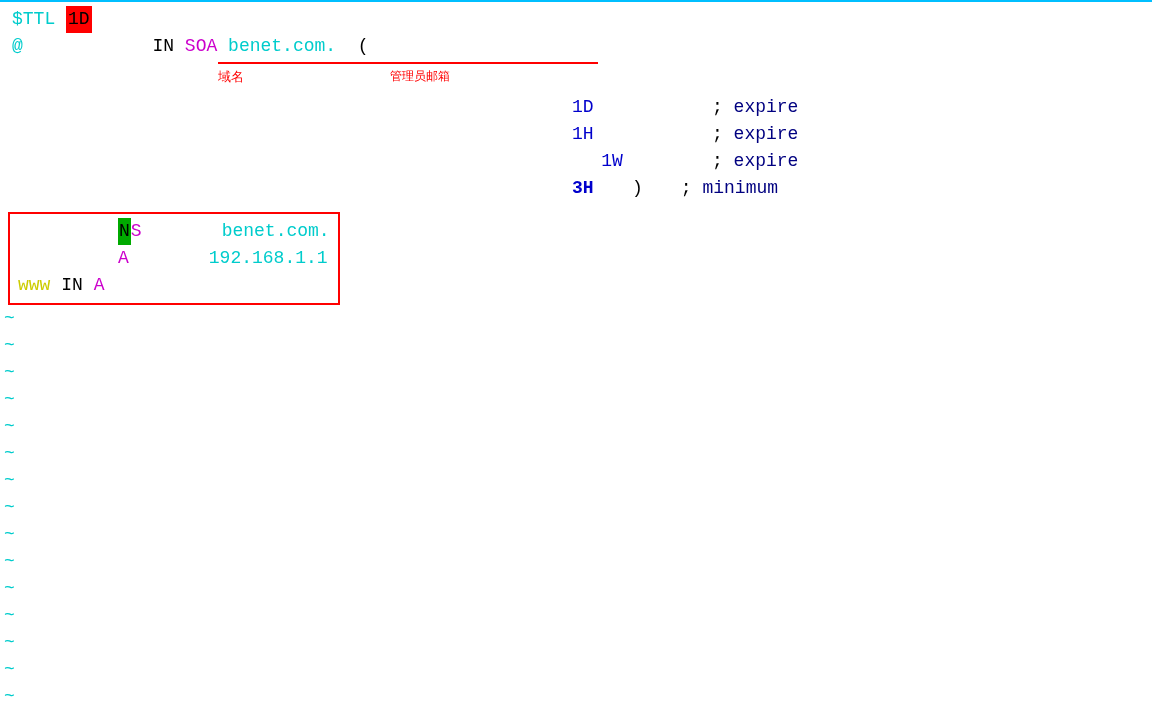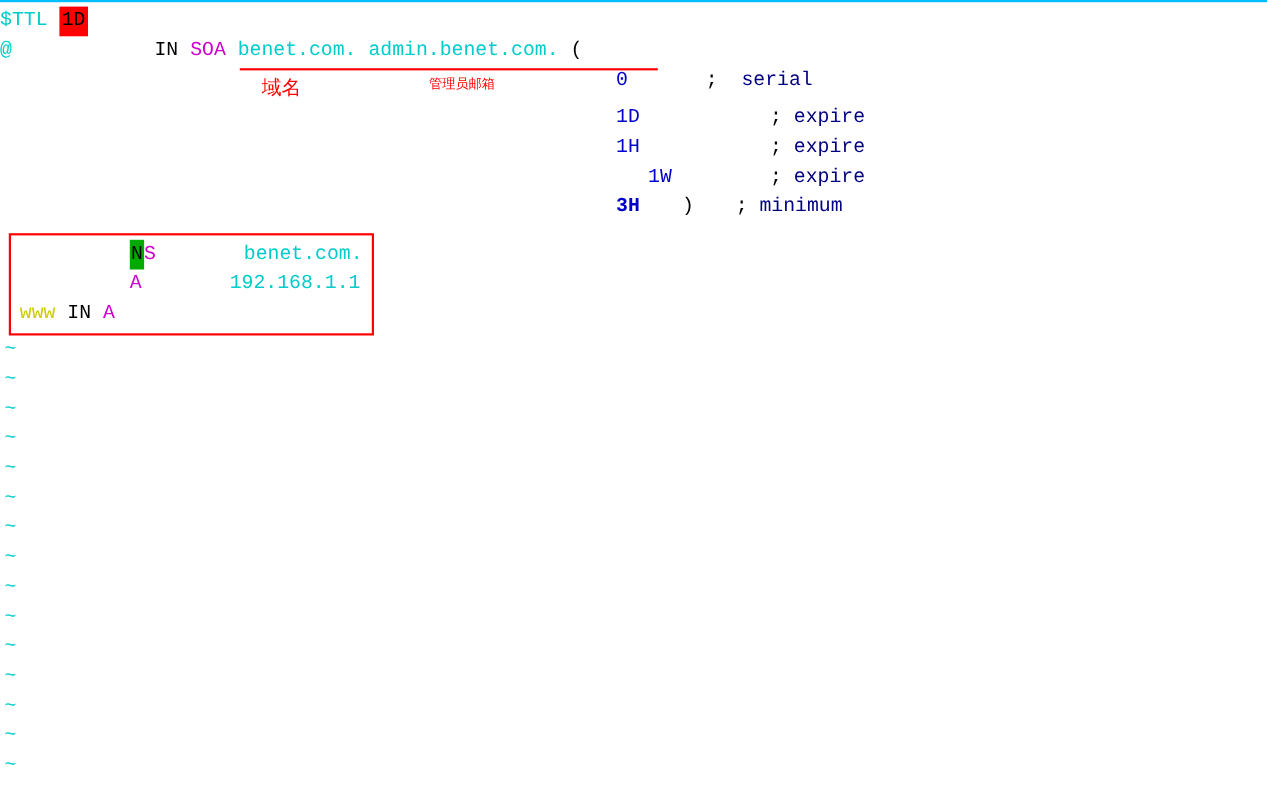--- a/index.html
+++ b/index.html
@@ -22,21 +22,21 @@
     .editor-container {
       padding: 4px 0;
       position: relative;
       border-top: 2px solid #00bfff;
     }
 
     .line {
       display: flex;
       align-items: baseline;
       white-space: pre;
-      padding-left: 0;
+      padding-left: 12px;
       min-height: 27px;
     }
 
     .cyan { color: #00cccc; }
     .magenta { color: #cc00cc; text-align: right; }
     .blue { color: #0000cc; }
     .yellow { color: #cccc00; text-align: right; }
 
     .comment-text {
       color: #000080;
@@ -76,38 +76,32 @@
 
   <div class="line">
     <span class="cyan">@</span>
     <span>&nbsp;&nbsp;&nbsp;&nbsp;&nbsp;&nbsp;&nbsp;&nbsp;&nbsp;&nbsp;&nbsp;&nbsp;</span>
     <span>IN</span>
     <span>&nbsp;</span>
     <span class="magenta">SOA</span>
     <span>&nbsp;</span>
     <span class="cyan">benet.com.</span>
     <span>&nbsp;</span>
-    <span class="cyan">admin.benet.com.</span>
     <span>&nbsp;</span>
     <span>(</span>
   </div>
 
   <div style="position:relative; height: 34px;">
 
     <div style="position:absolute; left: 218px; top: 2px; width: 380px; height: 2px; background: #ff0000;"></div>
 
-    <span style="position:absolute; left: 218px; top: 8px; color: #ff0000; font-size: 18px; font-family: 'Courier New', monospace; margin-left: 20px;">域名</span>
+    <span style="position:absolute; left: 218px; top: 8px; color: #ff0000; font-size: 13px; font-family: 'Courier New', monospace;">域名</span>
 
     <span style="position:absolute; left: 390px; top: 8px; color: #ff0000; font-size: 12px; font-family: 'Courier New', monospace;">管理员邮箱</span>
 
-    <span style="position:absolute; left: 560px; top: 0px; color: #0000cc; font-family: 'Courier New', monospace; font-size: 18px; line-height: 1.5;">
-      <span>0</span>
-      <span style="color:#000000; margin-left: 60px;">;&nbsp;</span>
-      <span class="comment-text">serial</span>
-    </span>
   </div>
 
   <div class="line">
     <span style="display:inline-block; width: 560px;"></span>
     <span class="blue" style="display:inline-block; width:80px;">1D</span>
     <span style="margin-left: 60px; color:#000000;">;&nbsp;</span>
     <span class="comment-text">expire</span>
   </div>
 
   <div class="line">

